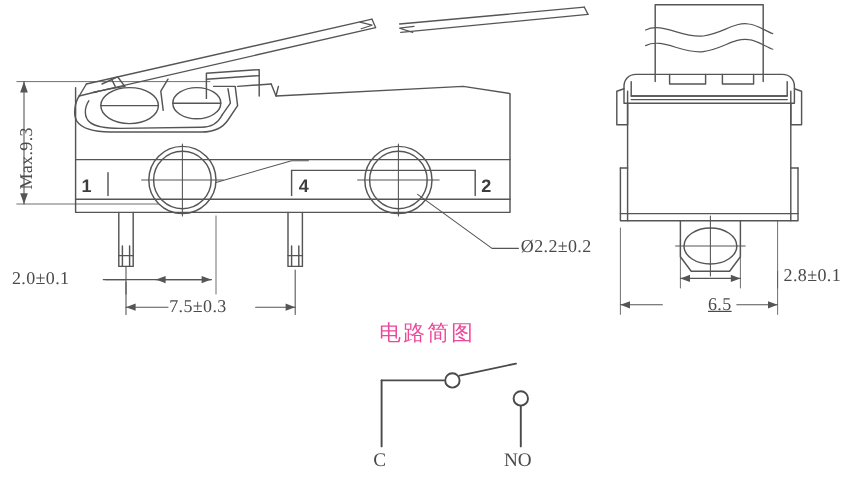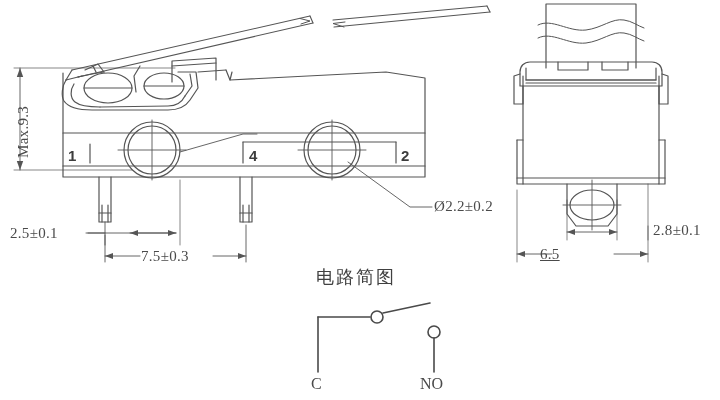--- a/index.html
+++ b/index.html
@@ -35,21 +35,21 @@
   }
   .term-num {
     font-size: 15px;
     font-weight: bold;
     font-family: "Liberation Sans", "DejaVu Sans", sans-serif;
     color: #3d3d3d;
   }
   .cn-title {
     font-size: 18px;
     letter-spacing: 2px;
-    color: #404040;
+    color: #ec4899;
   }
   .circ-lbl {
     font-size: 16px;
     color: #4a4a4a;
   }
   #max-height-label {
     transform-origin: left top;
     transform: rotate(-90deg);
     font-size: 15px;
   }
@@ -254,27 +254,27 @@
   <div class="lbl dim-text" id="max-height-label" style="left:16px; top:158px;">Max.9.3</div>
 
   <div class="lbl term-num" style="left:68px; top:148px;">1</div>
 
   <div class="lbl term-num" style="left:249px; top:148px;">4</div>
 
   <div class="lbl term-num" style="left:401px; top:148px;">2</div>
 
   <div class="lbl dim-text" style="left:434px; top:199px;">Ø2.2±0.2</div>
 
-  <div class="lbl dim-text" style="left:10px; top:226px;">2.5±0.1</div>
+  <div class="lbl dim-text" style="left:10px; top:226px;">2.0±0.1</div>
 
   <div class="lbl dim-text" style="left:141px; top:249px;">7.5±0.3</div>
 
   <div class="lbl dim-text" style="left:653px; top:223px;">2.8±0.1</div>
 
-  <div class="lbl dim-text" style="left:540px; top:247px;text-decoration:underline;">6.5</div>
+  <div class="lbl dim-text" style="left:590px; top:247px;text-decoration:underline;">6.5</div>
 
   <div class="lbl cn-title" style="left:316px; top:268px;">电路简图</div>
 
   <div class="lbl circ-lbl" style="left:311px; top:376px;">C</div>
 
   <div class="lbl circ-lbl" style="left:420px; top:376px;">NO</div>
 
 </div>
 
 </body></html>

